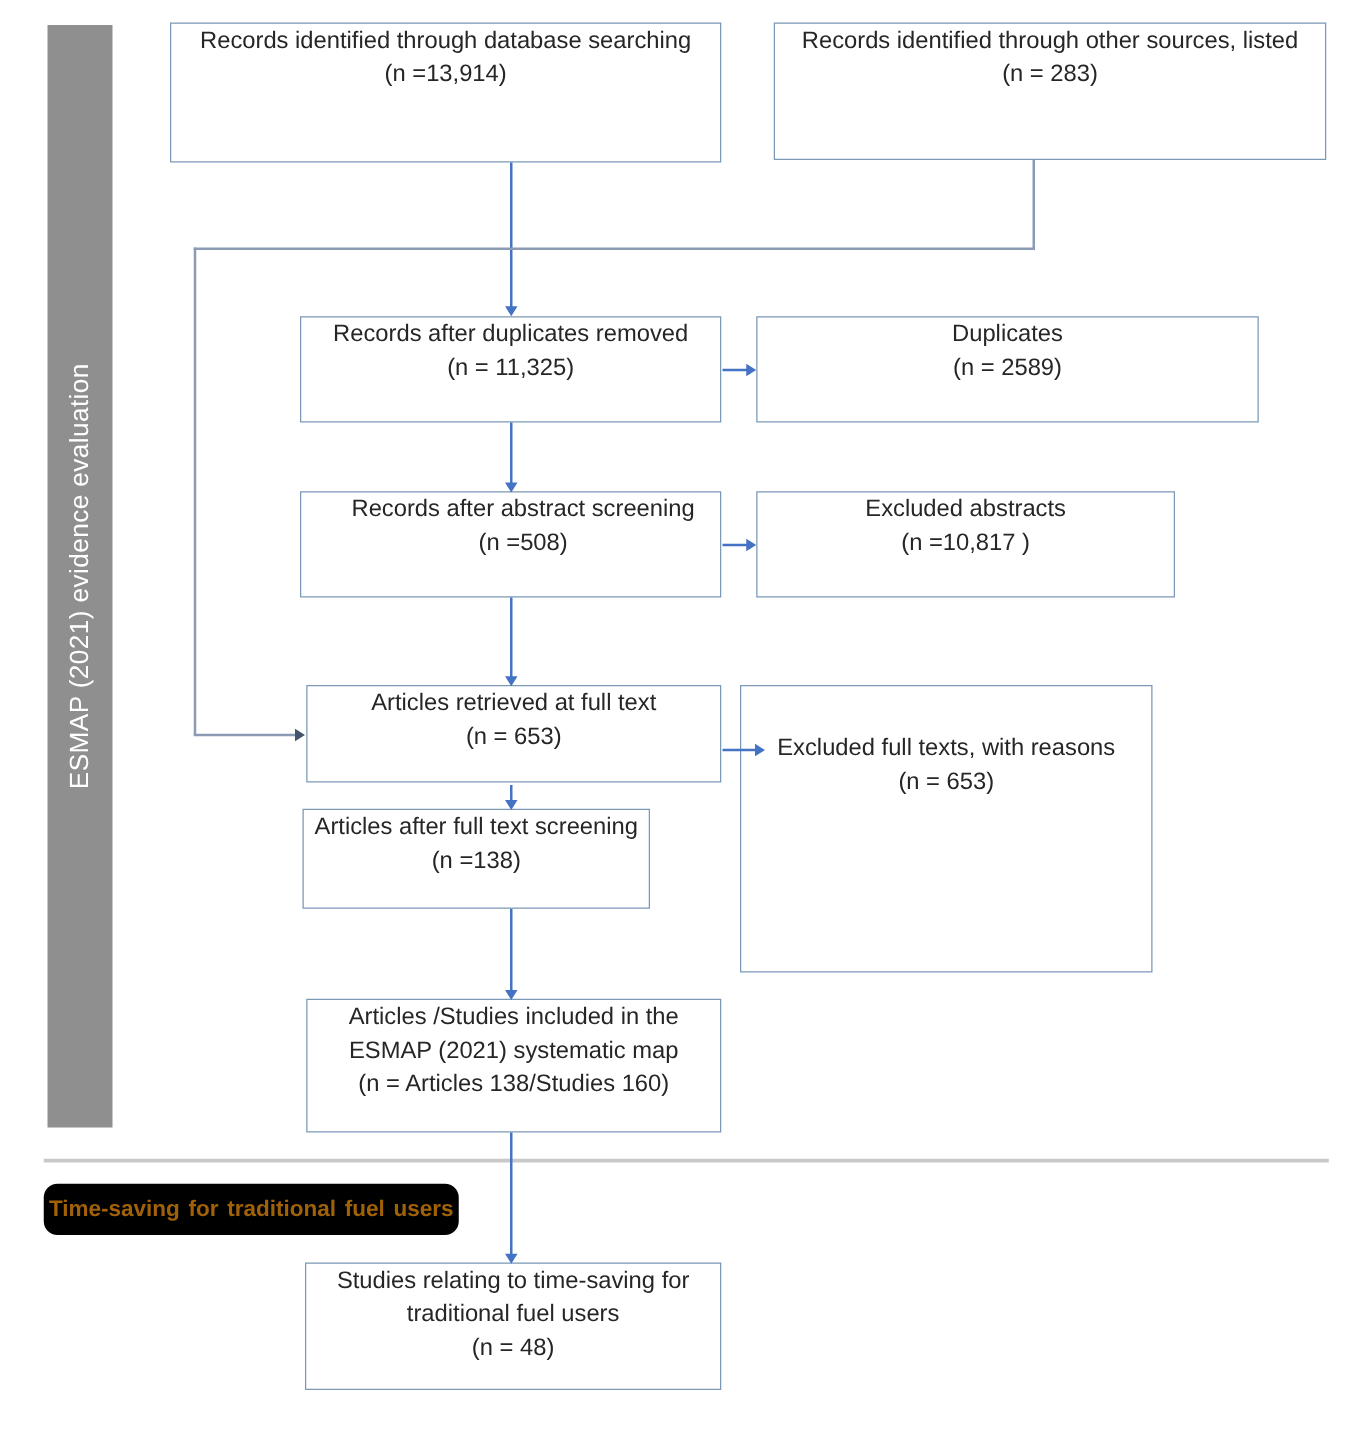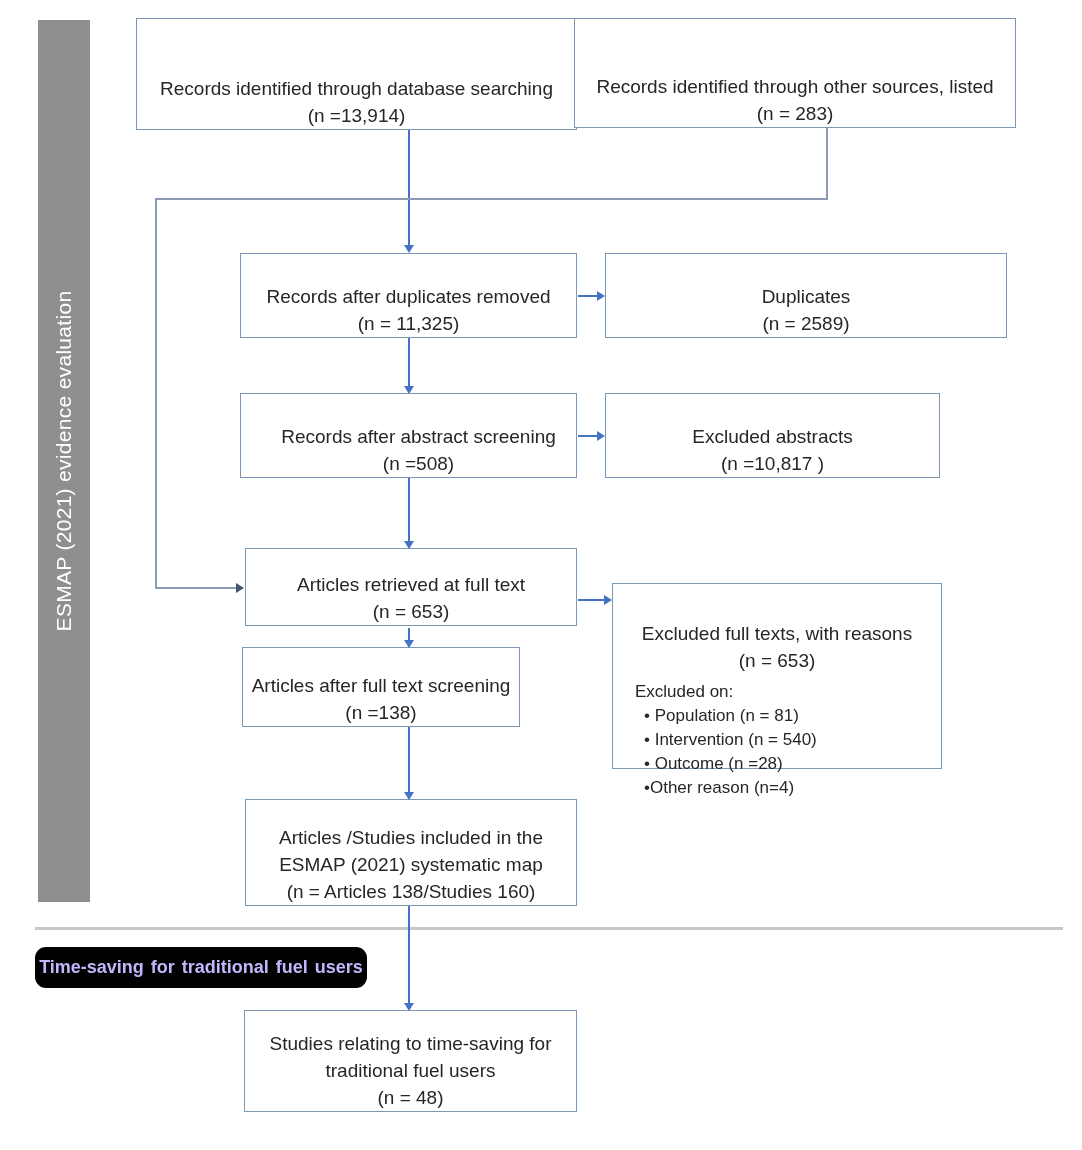--- a/index.html
+++ b/index.html
@@ -15,50 +15,50 @@
   }
   .sidebar-label {
     position:absolute; left:50%; top:50%;
     transform:translate(-50%,-50%) rotate(-90deg);
     white-space:nowrap; color:#ffffff; font-size:21px; letter-spacing:0.3px;
   }
 
   
   .box {
     position:absolute; background:#ffffff; border:1.6px solid #7b98b6;
-    display:flex; flex-direction:column; justify-content:flex-end; align-items:center;
+    display:flex; flex-direction:column; justify-content:flex-start; align-items:center;
     text-align:center; font-size:19px; line-height:27px; box-sizing:border-box;
   }
   .box-a   { left:136px; top:18px;  width:441px; height:112px; }
-  .box-b   { left:574px; top:18px;  width:442px; height:110px; }
+  .box-b   { left:619px; top:18px;  width:442px; height:110px; }
   .box-c   { left:240px; top:253px; width:337px; height:85px; }
   .box-dup { left:605px; top:253px; width:402px; height:85px; }
   .box-abs { left:240px; top:393px; width:337px; height:85px;padding-left:20px; }
   .box-exa { left:605px; top:393px; width:335px; height:85px; }
   .box-e   { left:245px; top:548px; width:332px; height:78px; }
-  .box-g   { left:612px; top:548px; width:330px; height:186px;
-             justify-content:flex-start; padding-top:36px;margin-top:35px; }
+  .box-g   { left:592px; top:548px; width:330px; height:230px;
+             justify-content:flex-start; padding-top:36px; }
   .box-h   { left:242px; top:647px; width:278px; height:80px; }
   .box-i   { left:245px; top:799px; width:332px; height:107px; }
   .box-f   { left:244px; top:1010px; width:333px; height:102px; }
 
   .box-g .sub {
     align-self:flex-start; text-align:left; margin-top:6px; margin-left:22px;
     font-size:17px; line-height:24px;
   }
   .box-g .sub .bullet { padding-left:9px; }
 
   
   .divider {
     position:absolute; left:35px; top:927px; width:1028px; height:3px;
     background:#c8c8c8;
   }
   .label-black {
     position:absolute; left:35px; top:947px; width:332px; height:41px;
-    background:#000000; border-radius:11px; color:#c4b5fd;
+    background:#000000; border-radius:11px; color:#a16207;
     display:flex; align-items:center; justify-content:center;
     font-size:18px; font-weight:bold; word-spacing:2px;
   }
 
   
   .vline, .hline { position:absolute; }
   .vline { width:1.6px; }
   .hline { height:1.6px; }
   .blue  { background:#4472c4; }
   .gray  { background:#8a9bb3; }
@@ -146,27 +146,20 @@
   </div>
 
   <div class="box box-e">
     <div>Articles retrieved at full text</div>
     <div>(n = 653)</div>
   </div>
 
   <div class="box box-g">
     <div>Excluded full texts, with reasons</div>
     <div>(n = 653)</div>
-    <div class="sub">
-      <div>Excluded on:</div>
-      <div class="bullet">• Population (n = 81)</div>
-      <div class="bullet">• Intervention  (n = 540)</div>
-      <div class="bullet">• Outcome (n =28)</div>
-      <div class="bullet">•Other reason (n=4)</div>
-    </div>
   </div>
 
   <div class="box box-h">
     <div>Articles after full text screening</div>
     <div>(n =138)</div>
   </div>
 
   <div class="box box-i">
     <div>Articles /Studies  included in the</div>
     <div>ESMAP (2021) systematic map</div>

